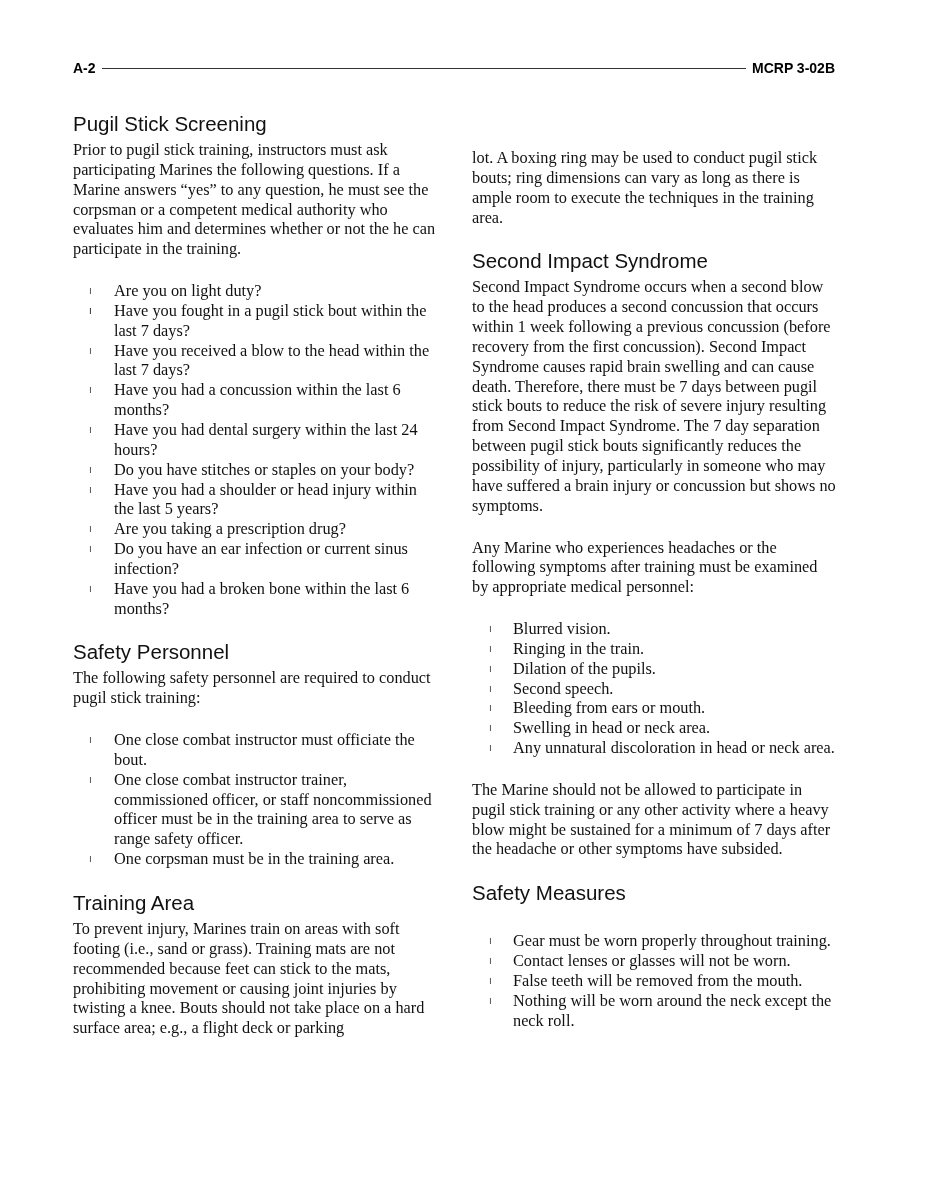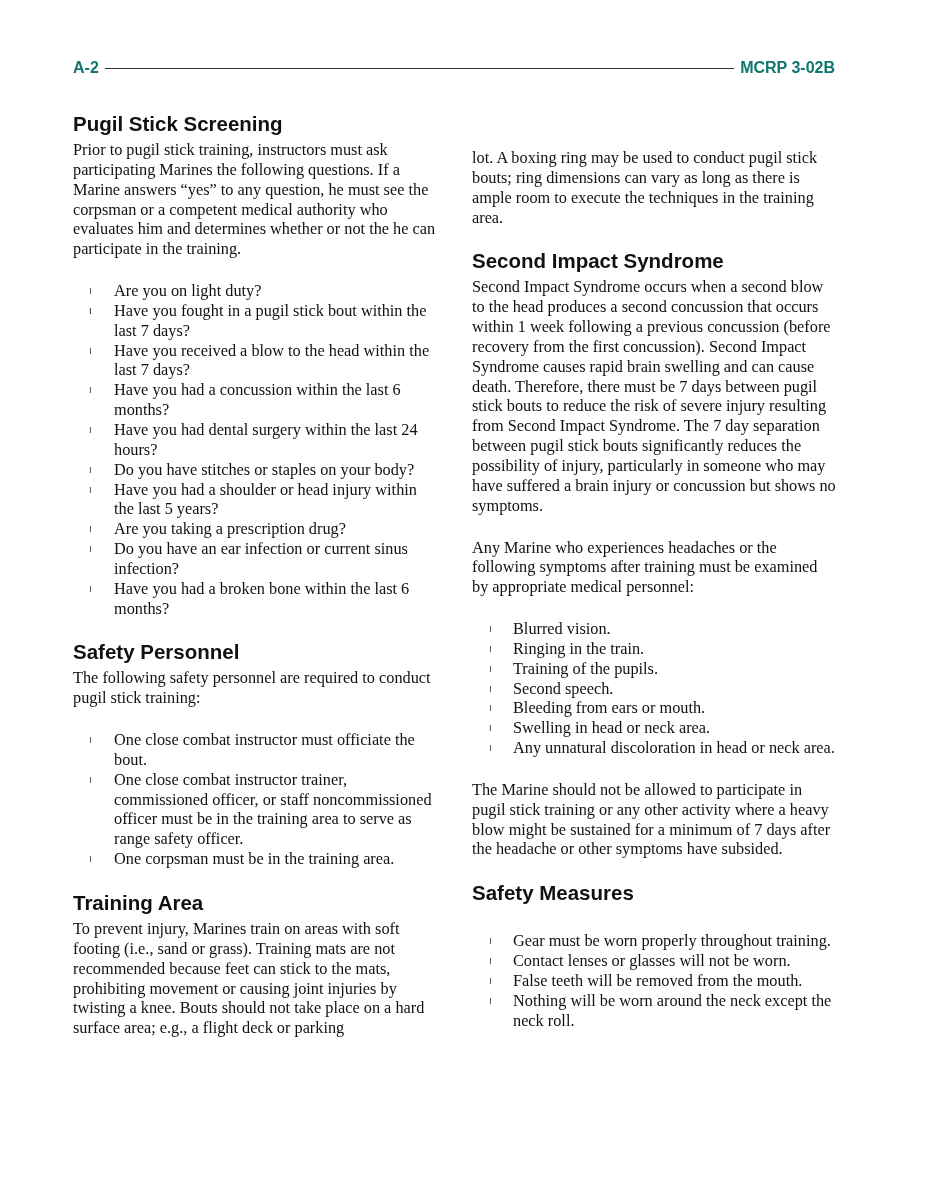--- a/index.html
+++ b/index.html
@@ -5,34 +5,34 @@
   html, body { margin: 0; padding: 0; background: #ffffff; }
   body {
     width: 926px; height: 1198px; position: relative; overflow: hidden;
     color: #111111;
     font-family: "Liberation Serif", "DejaVu Serif", serif;
   }
   .running-head {
     position: absolute; left: 73px; top: 58px; width: 762px; height: 20px;
     display: flex; align-items: center;
     font-family: "Liberation Sans", "DejaVu Sans", sans-serif;
-    font-weight: bold; font-size: 16px; color: #0f766e; text-align: right;
+    font-weight: bold; font-size: 14px; color: #000000; text-align: right;
   }
   .running-head .rule {
     flex: 1; height: 0; border-top: 1px solid #333; margin: 0 6px; position: relative; top: 0px;
   }
   .col {
     position: absolute; top: 112px; width: 364px;
     font-size: 16.3px; line-height: 19.85px;
   }
   .col.left { left: 73px; }
   .col.right { left: 472px; margin-top: 36px; }
   h2 {
     font-family: "Liberation Sans", "DejaVu Sans", sans-serif;
-    font-weight: bold; font-size: 20.5px; line-height: 24px;
+    font-weight: normal; font-size: 20.5px; line-height: 24px;
     margin: 0 0 4px 0; color: #111;
   }
   p { margin: 0; }
   .gap-md { height: 22px; }
   ul.bullets { list-style: none; margin: 0; padding: 0; }
   ul.bullets li {
     position: relative; padding-left: 41px;
   }
   ul.bullets li .mark {
     position: absolute; left: 16px; top: 0; font-size: 10px; color: #444;
@@ -92,21 +92,21 @@
   <div class="gap-md"></div>
   <section>
     <h2>Second Impact Syndrome</h2>
     <p>Second Impact Syndrome occurs when a second blow to the head produces a second concussion that occurs within 1 week following a previous concussion (before recovery from the first concussion). Second Impact Syndrome causes rapid brain swelling and can cause death. Therefore, there must be 7 days between pugil stick bouts to reduce the risk of severe injury resulting from Second Impact Syndrome. The 7 day separation between pugil stick bouts significantly reduces the possibility of injury, particularly in someone who may have suffered a brain injury or concussion but shows no symptoms.</p>
     <div class="gap-md"></div>
     <p>Any Marine who experiences headaches or the following symptoms after training must be examined by appropriate medical personnel:</p>
     <div class="gap-md"></div>
     <ul class="bullets">
         <li><span class="mark">ı</span><span>Blurred vision.</span></li>
         <li><span class="mark">ı</span><span>Ringing in the train.</span></li>
-        <li><span class="mark">ı</span><span>Training of the pupils.</span></li>
+        <li><span class="mark">ı</span><span>Dilation of the pupils.</span></li>
         <li><span class="mark">ı</span><span>Second speech.</span></li>
         <li><span class="mark">ı</span><span>Bleeding from ears or mouth.</span></li>
         <li><span class="mark">ı</span><span>Swelling in head or neck area.</span></li>
         <li><span class="mark">ı</span><span>Any unnatural discoloration in head or neck area.</span></li>
       </ul>
     <div class="gap-md"></div>
     <p>The Marine should not be allowed to participate in pugil stick training or any other activity where a heavy blow might be sustained for a minimum of 7 days after the headache or other symptoms have subsided.</p>
   </section>
   <div class="gap-md"></div>
   <section>

